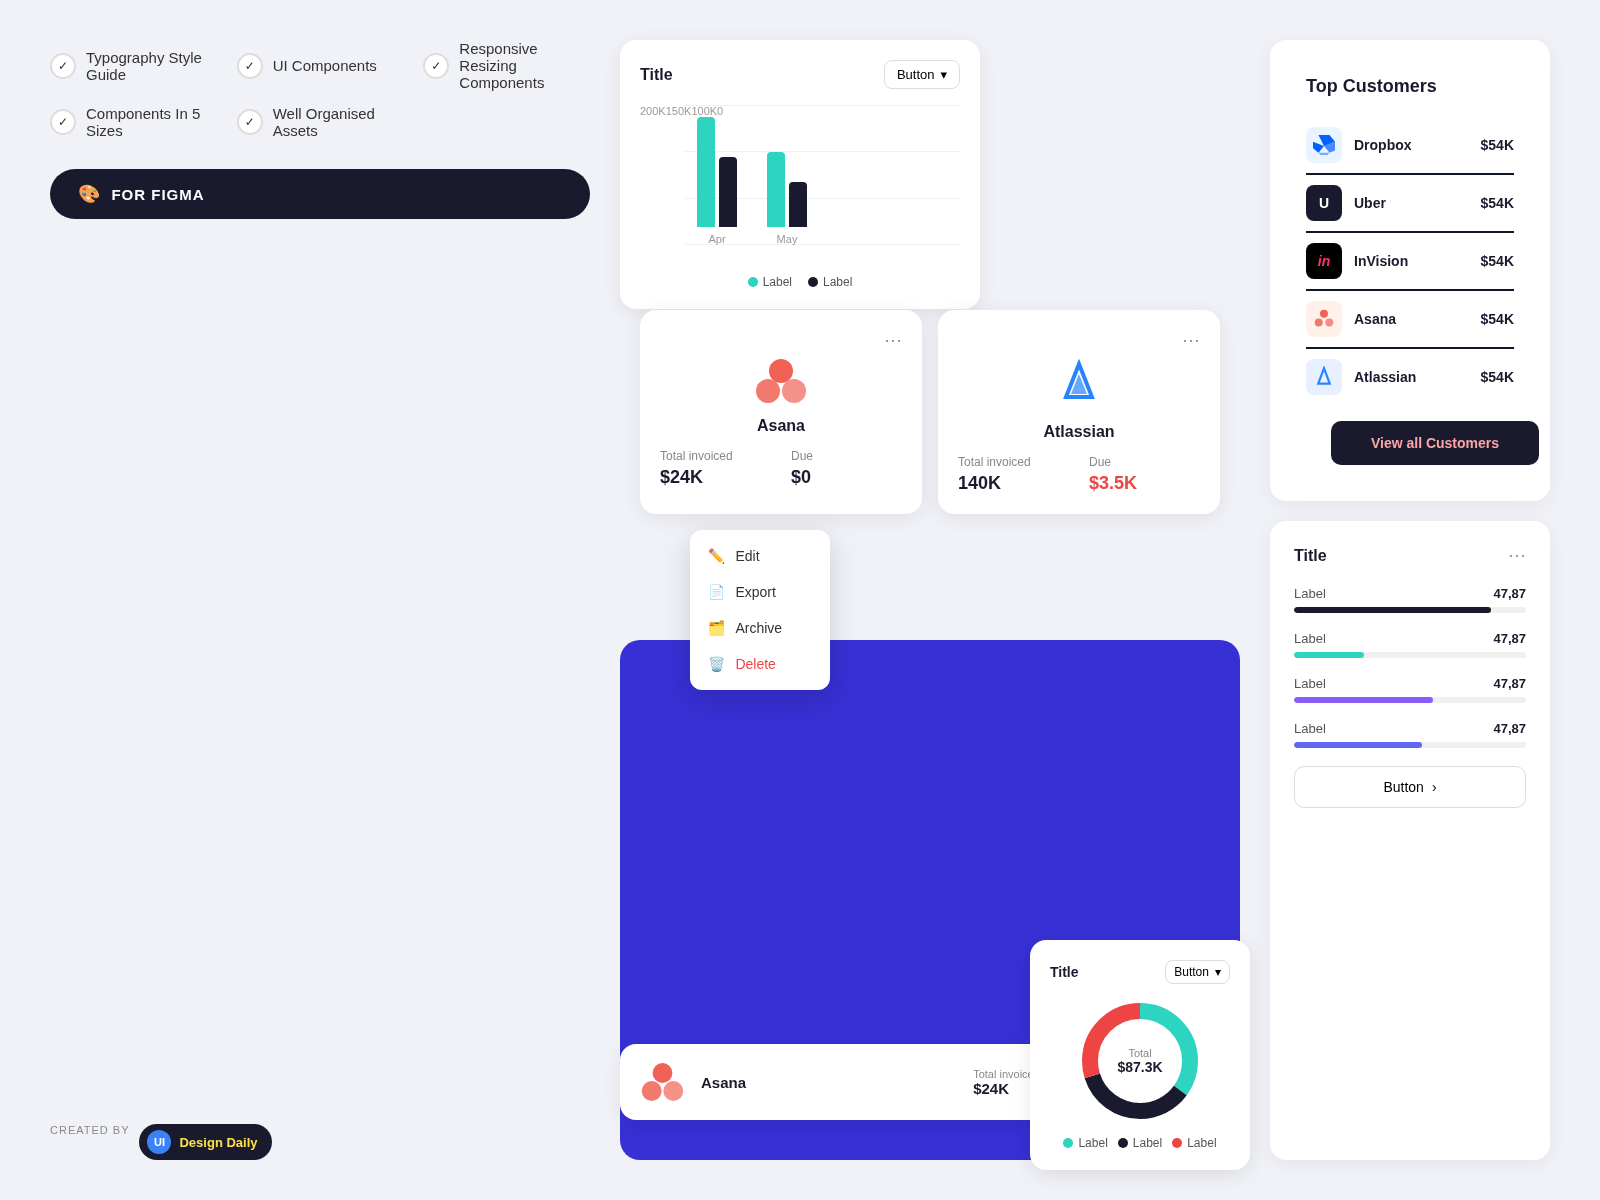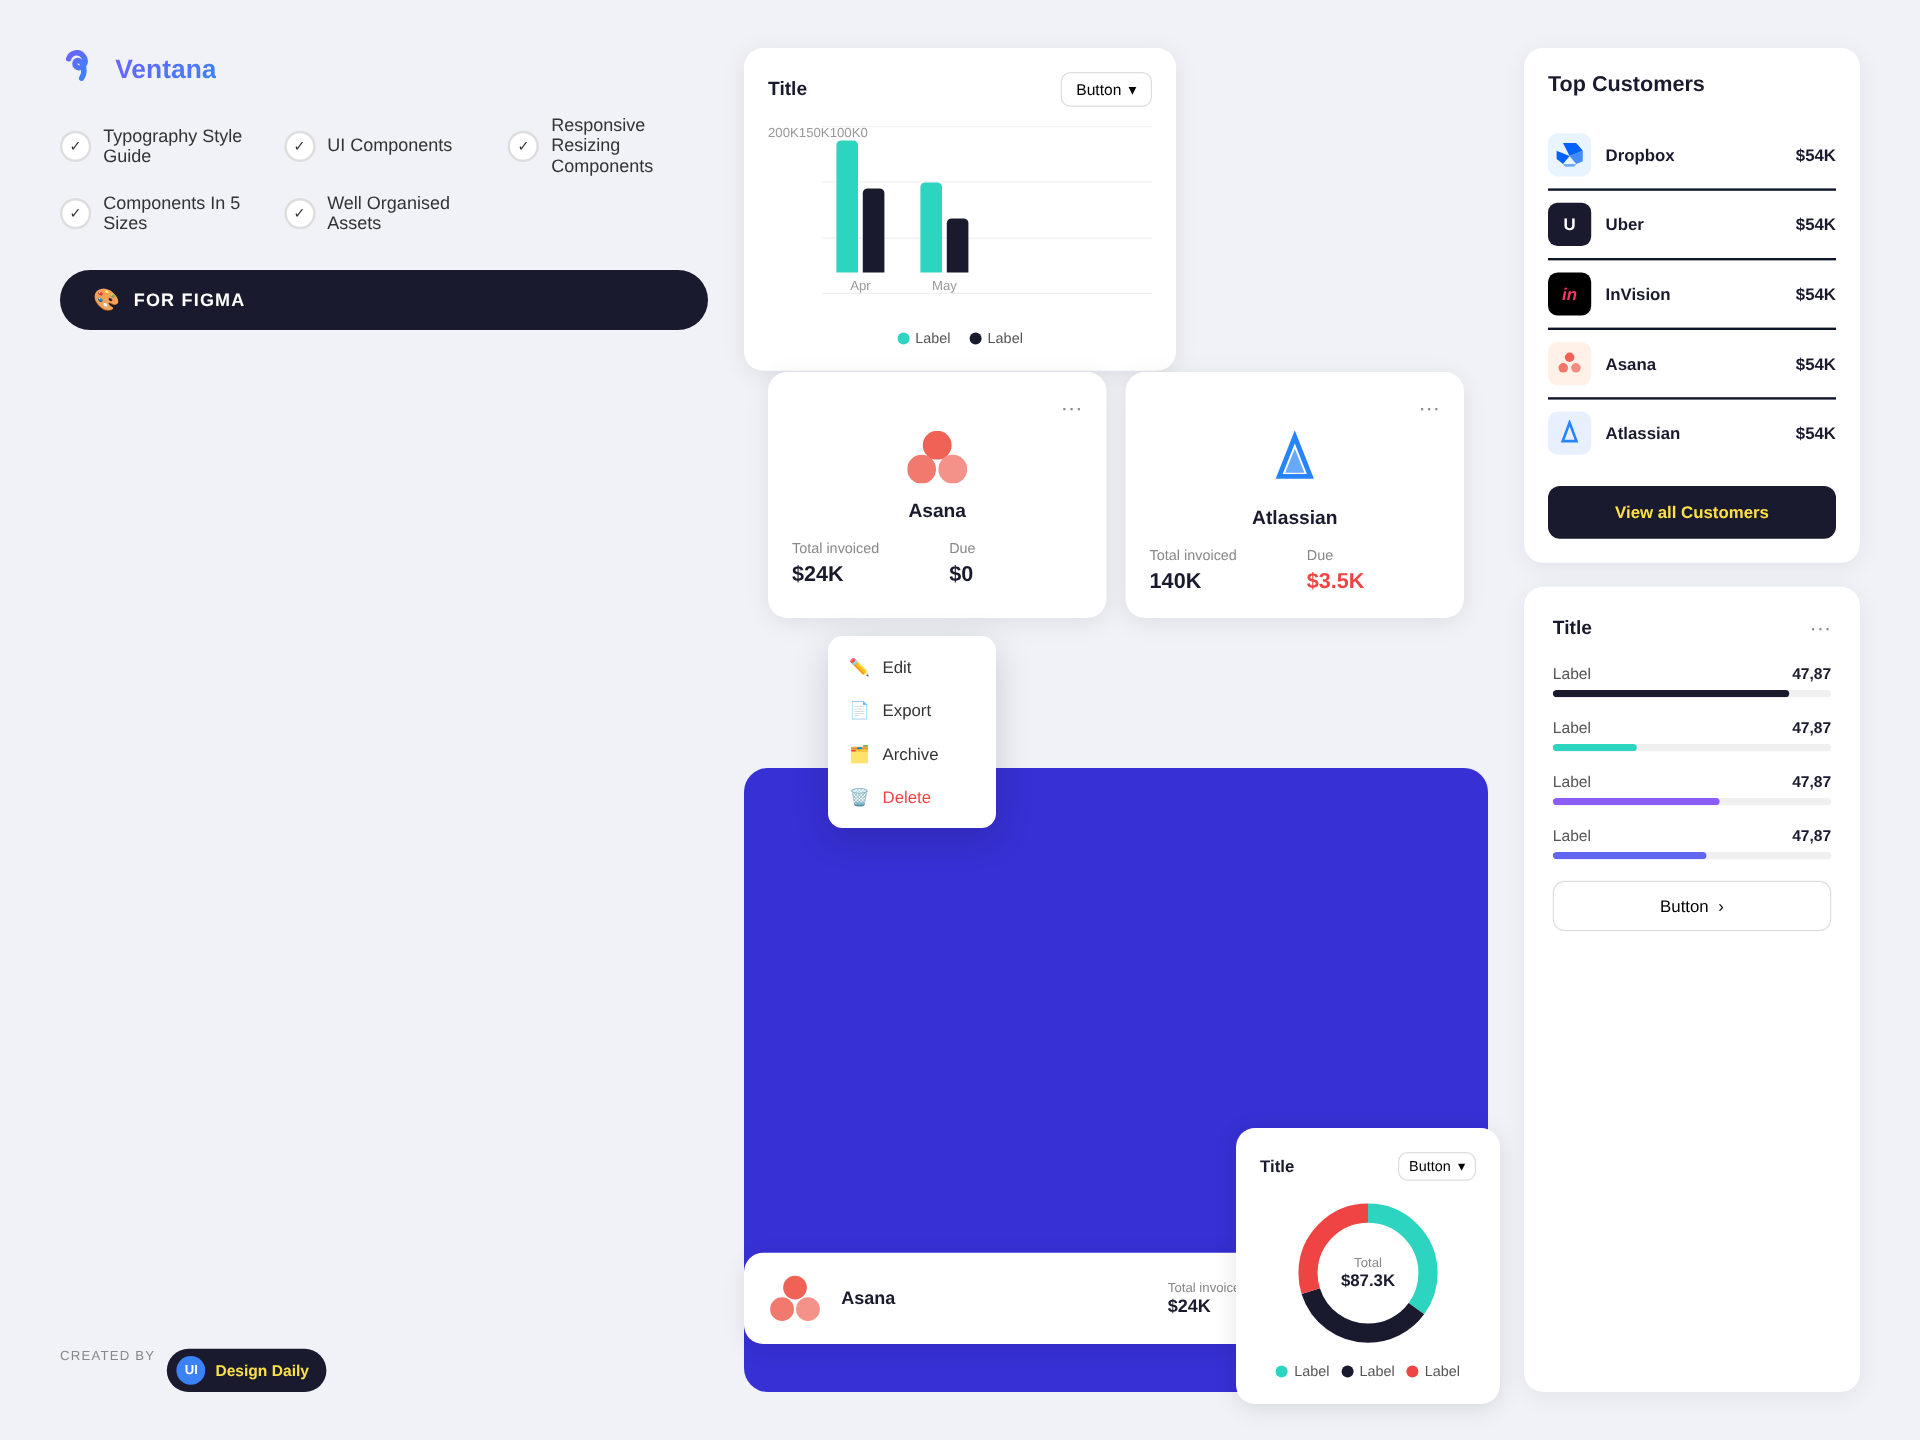--- a/index.html
+++ b/index.html
@@ -419,21 +419,21 @@
       width: 280px;
       display: flex;
       flex-direction: column;
       gap: 20px;
     }
 
     
     .top-customers-panel {
       background: white;
       border-radius: 16px;
-      padding: 20px;
+      padding: 36px;
       box-shadow: 0 4px 20px rgba(0,0,0,0.06);
     }
 
     .panel-title {
       font-size: 18px;
       font-weight: 700;
       color: #1a1a2e;
       margin-bottom: 20px;
     }
 
@@ -473,28 +473,29 @@
 
     .company-amount {
       font-size: 14px;
       font-weight: 700;
       color: #1a1a2e;
     }
 
     .view-all-btn {
       width: 100%;
       background: #1a1a2e;
-      color: #fde047;
+      color: #fca5a5;
       border: none;
       border-radius: 10px;
       padding: 14px;
       font-size: 14px;
       font-weight: 600;
       cursor: pointer;
       margin-top: 16px;
+      margin-left: 25px;
     }
 
     
     .progress-panel {
       background: white;
       border-radius: 16px;
       padding: 24px;
       box-shadow: 0 4px 20px rgba(0,0,0,0.06);
       flex: 1;
     }
@@ -604,32 +605,20 @@
       font-weight: 600;
     }
   </style>
 </head>
 <body>
 
 <div class="main-container">
 
   <div class="left-section">
 
-    <div class="logo-area">
-      <svg class="logo-icon" viewBox="0 0 40 40">
-        <defs>
-          <linearGradient id="logoGrad" x1="0%" y1="0%" x2="100%" y2="100%">
-            <stop offset="0%" style="stop-color:#6c63ff"></stop>
-            <stop offset="100%" style="stop-color:#3b82f6"></stop>
-          </linearGradient>
-        </defs>
-        <path d="M8 10 C10 4, 18 2, 22 8 C26 14, 20 20, 16 18 C12 16, 14 10, 18 12 C22 14, 24 22, 20 28" fill="none" stroke="url(#logoGrad)" stroke-width="5" stroke-linecap="round"></path>
-      </svg>
-      <span class="logo-text">Ventana</span>
-    </div>
 
 
     <div class="features-grid">
       <div class="feature-item">
         <div class="check-circle">✓</div>
         <span class="feature-text">Typography Style Guide</span>
       </div>
       <div class="feature-item">
         <div class="check-circle">✓</div>
         <span class="feature-text">UI Components</span>

